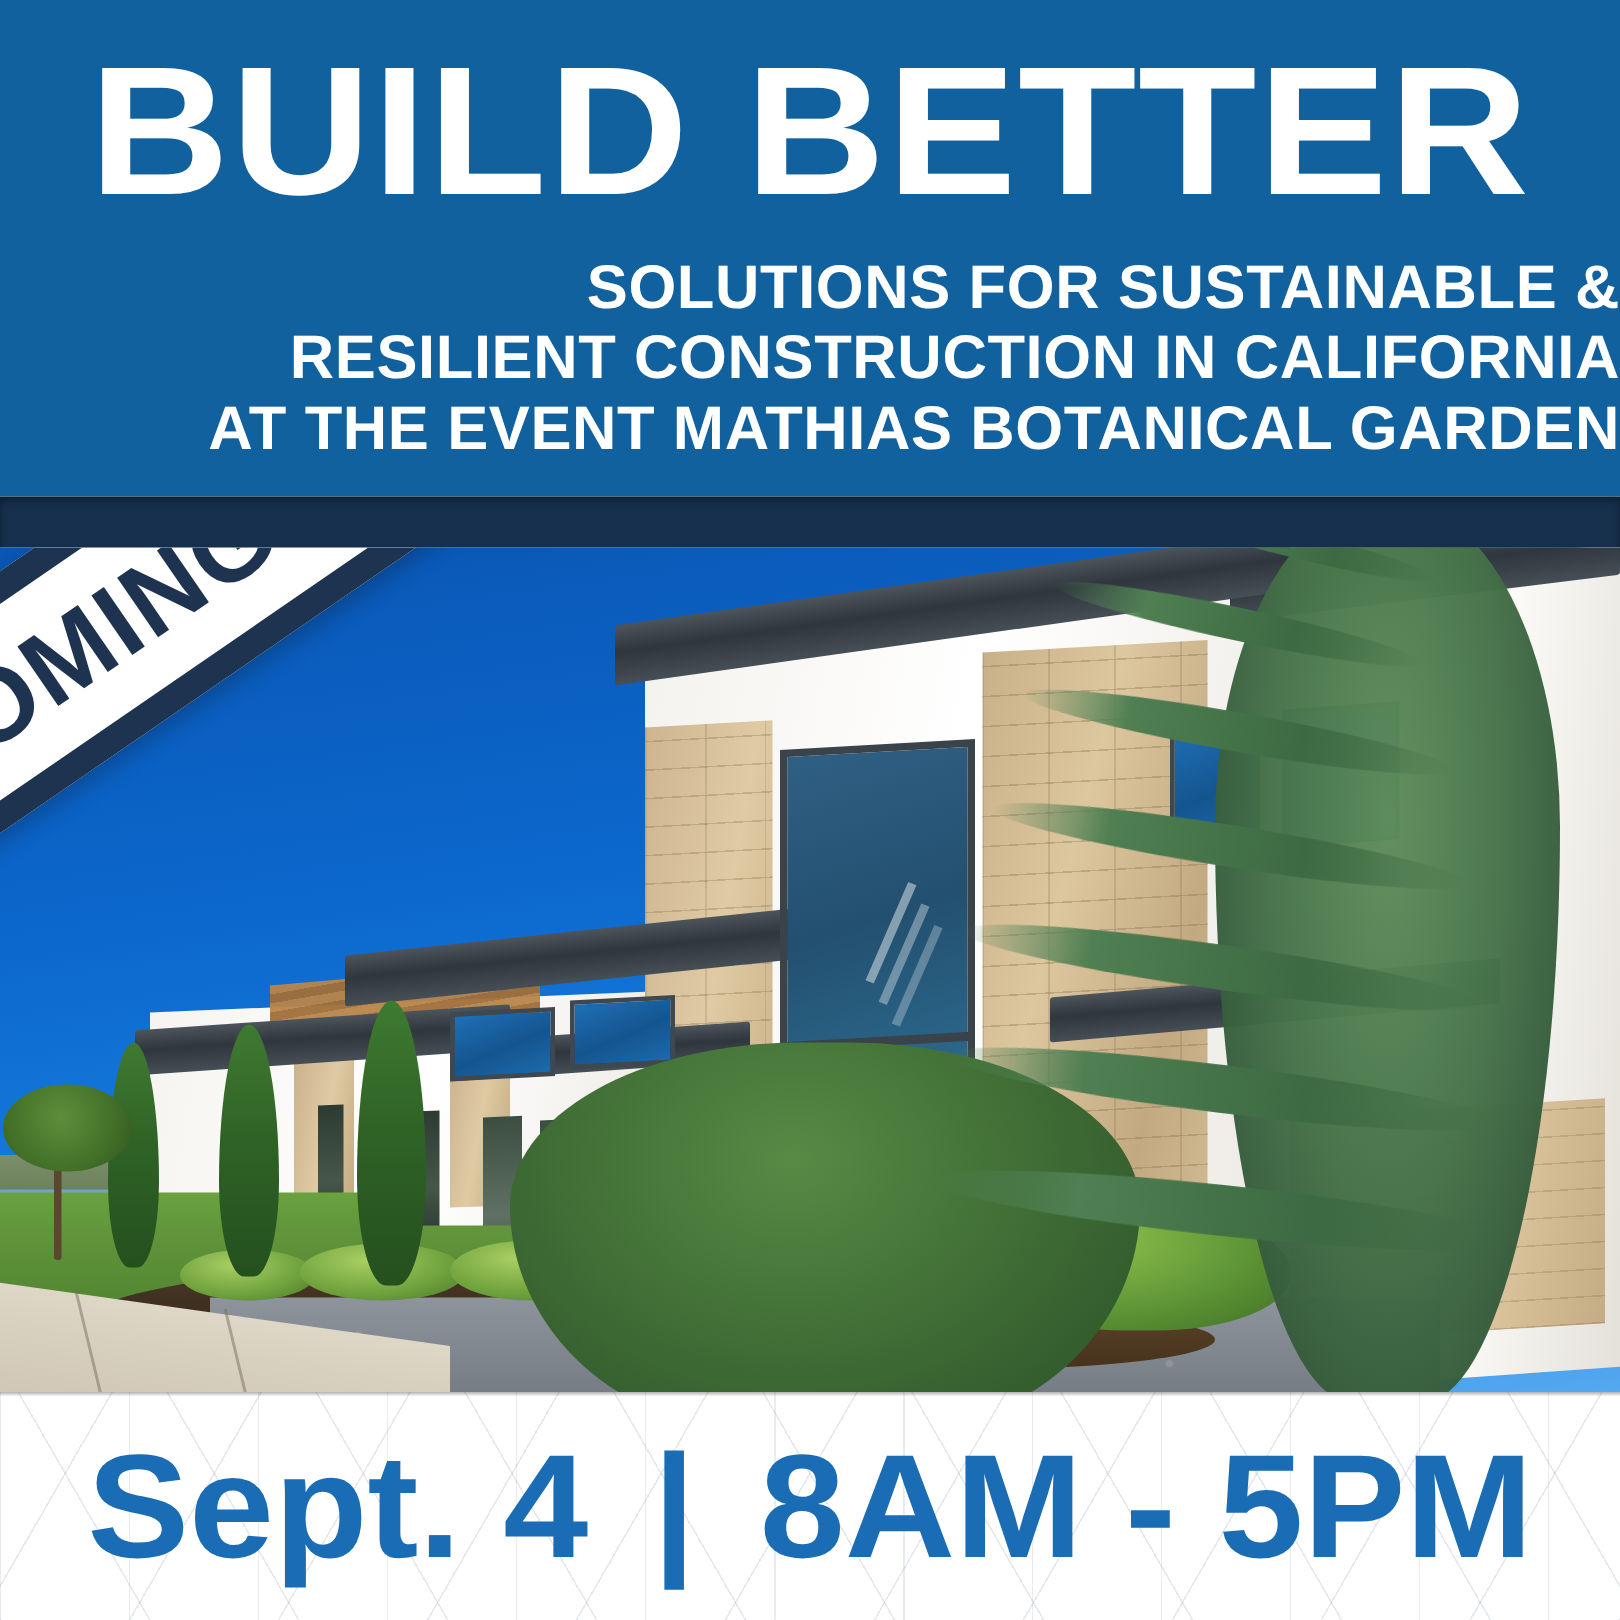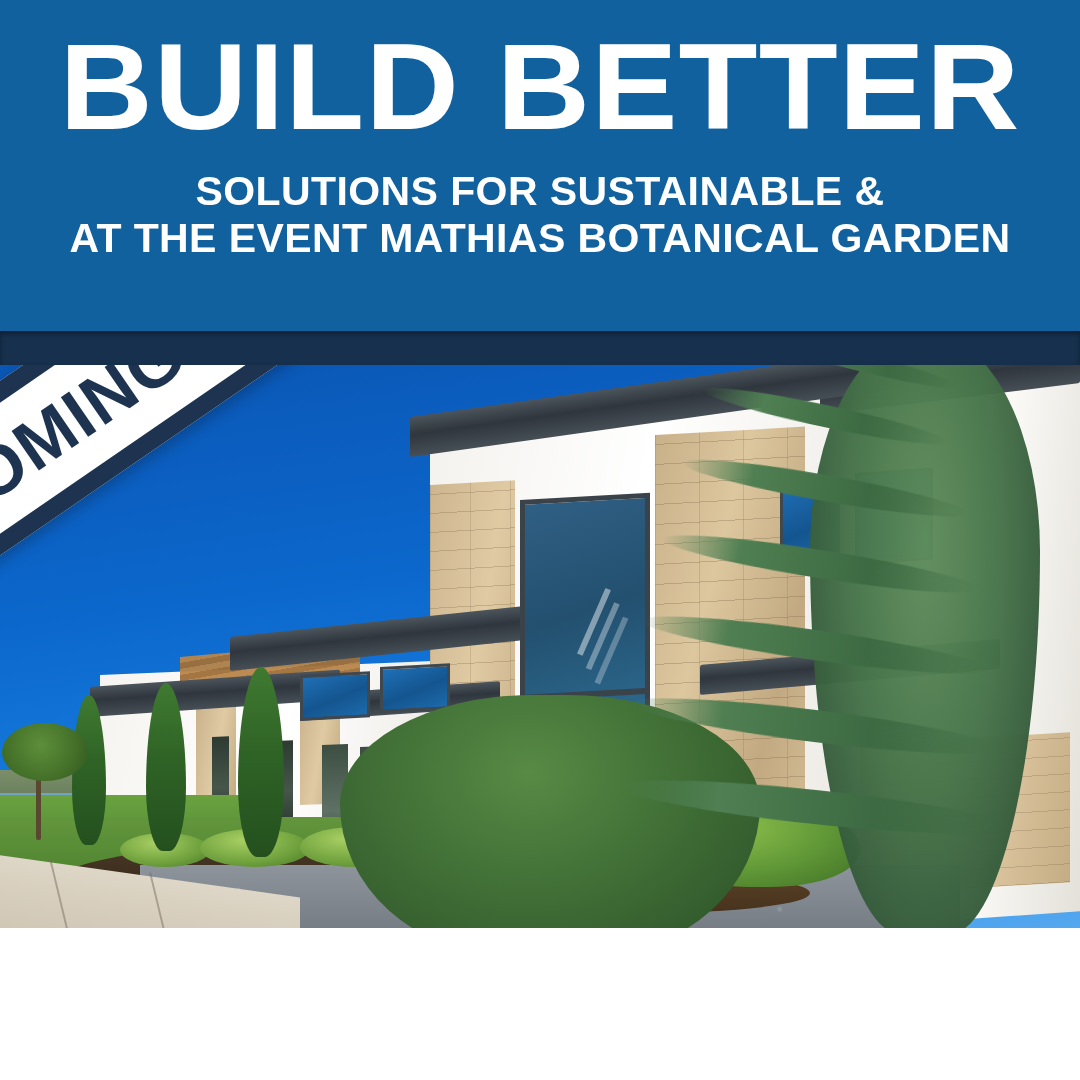--- a/index.html
+++ b/index.html
@@ -45,21 +45,21 @@
     left:0; top:168px;
     width:1080px;
     text-align:center;
     color:#ffffff;
     font-family:"Liberation Sans Narrow","Liberation Sans",sans-serif;
     font-weight:bold;
     font-size:41px;
     line-height:47px;
     letter-spacing:0.4px;
   }
-  .subtitle .sline{display:block; white-space:nowrap; transform:scaleX(1.0); }
+  .subtitle .sline{display:block; white-space:nowrap; transform:scaleX(1.0);text-align:right; }
 
   
   .divider{
     position:absolute;
     left:0; top:331px;
     width:1080px; height:34px;
     background:#16304d;
     box-shadow:inset 0 3px 5px rgba(0,0,0,.35);
   }
 
@@ -365,20 +365,21 @@
 </style>
 </head>
 <body>
 
 <div id="poster">
 
   <div class="header">
     <div class="title">BUILD BETTER</div>
     <div class="subtitle">
       <span class="sline">SOLUTIONS FOR SUSTAINABLE &amp;</span>
+      <span class="sline">RESILIENT CONSTRUCTION IN CALIFORNIA</span>
       <span class="sline">AT THE EVENT MATHIAS BOTANICAL GARDEN</span>
     </div>
   </div>
 
   <div class="divider"></div>
 
   <div class="photo">
     <div class="sky"></div>
     <div class="horizon"></div>
     <div class="lake"></div>
@@ -453,14 +454,23 @@
       <div class="branch" style="left:60px;  top:18px;  width:200px; height:18px; transform:rotate(14deg);"></div>
     </div>
 
     <div class="ribbon-wrap" style="top:0;">
       <div class="ribbon">
         <span class="ribbon-text">UPCOMING EVENT!</span>
       </div>
     </div>
   </div>
 
+  <div class="footer">
+    <div class="footer-pattern"></div>
+    <div class="footer-topline"></div>
+    <div class="date-line">
+      <span>Sept. 4</span>
+      <span class="date-sep">|</span>
+      <span>8AM - 5PM</span>
+    </div>
+  </div>
 
 </div>
 
 </body></html>

